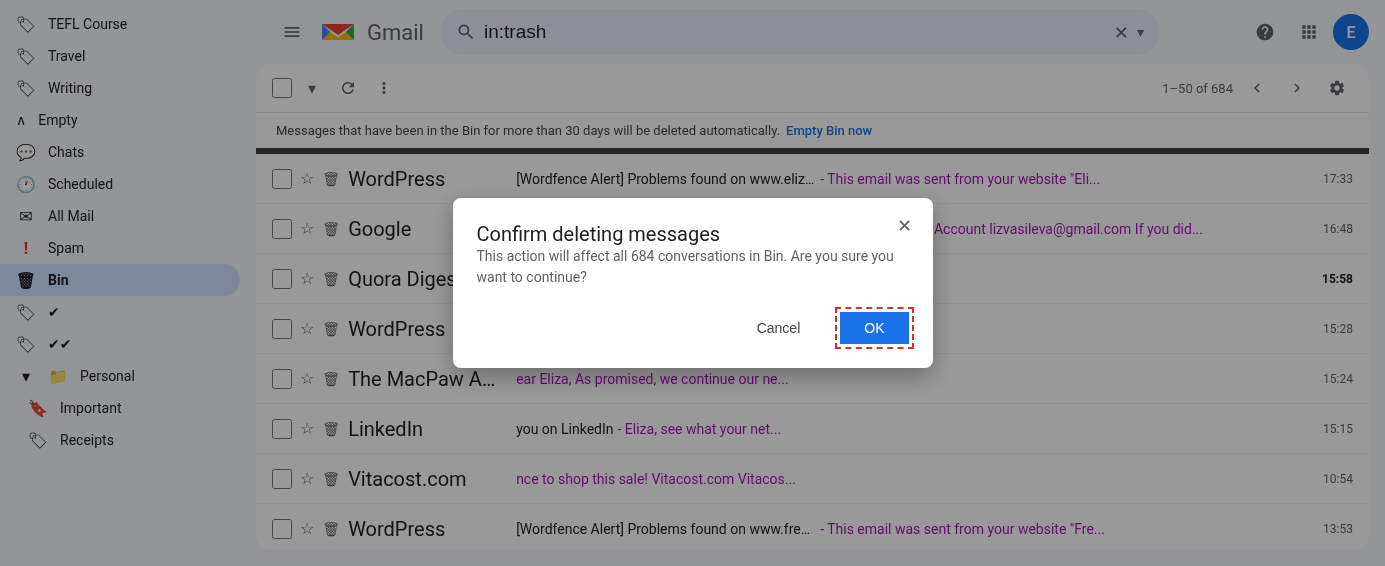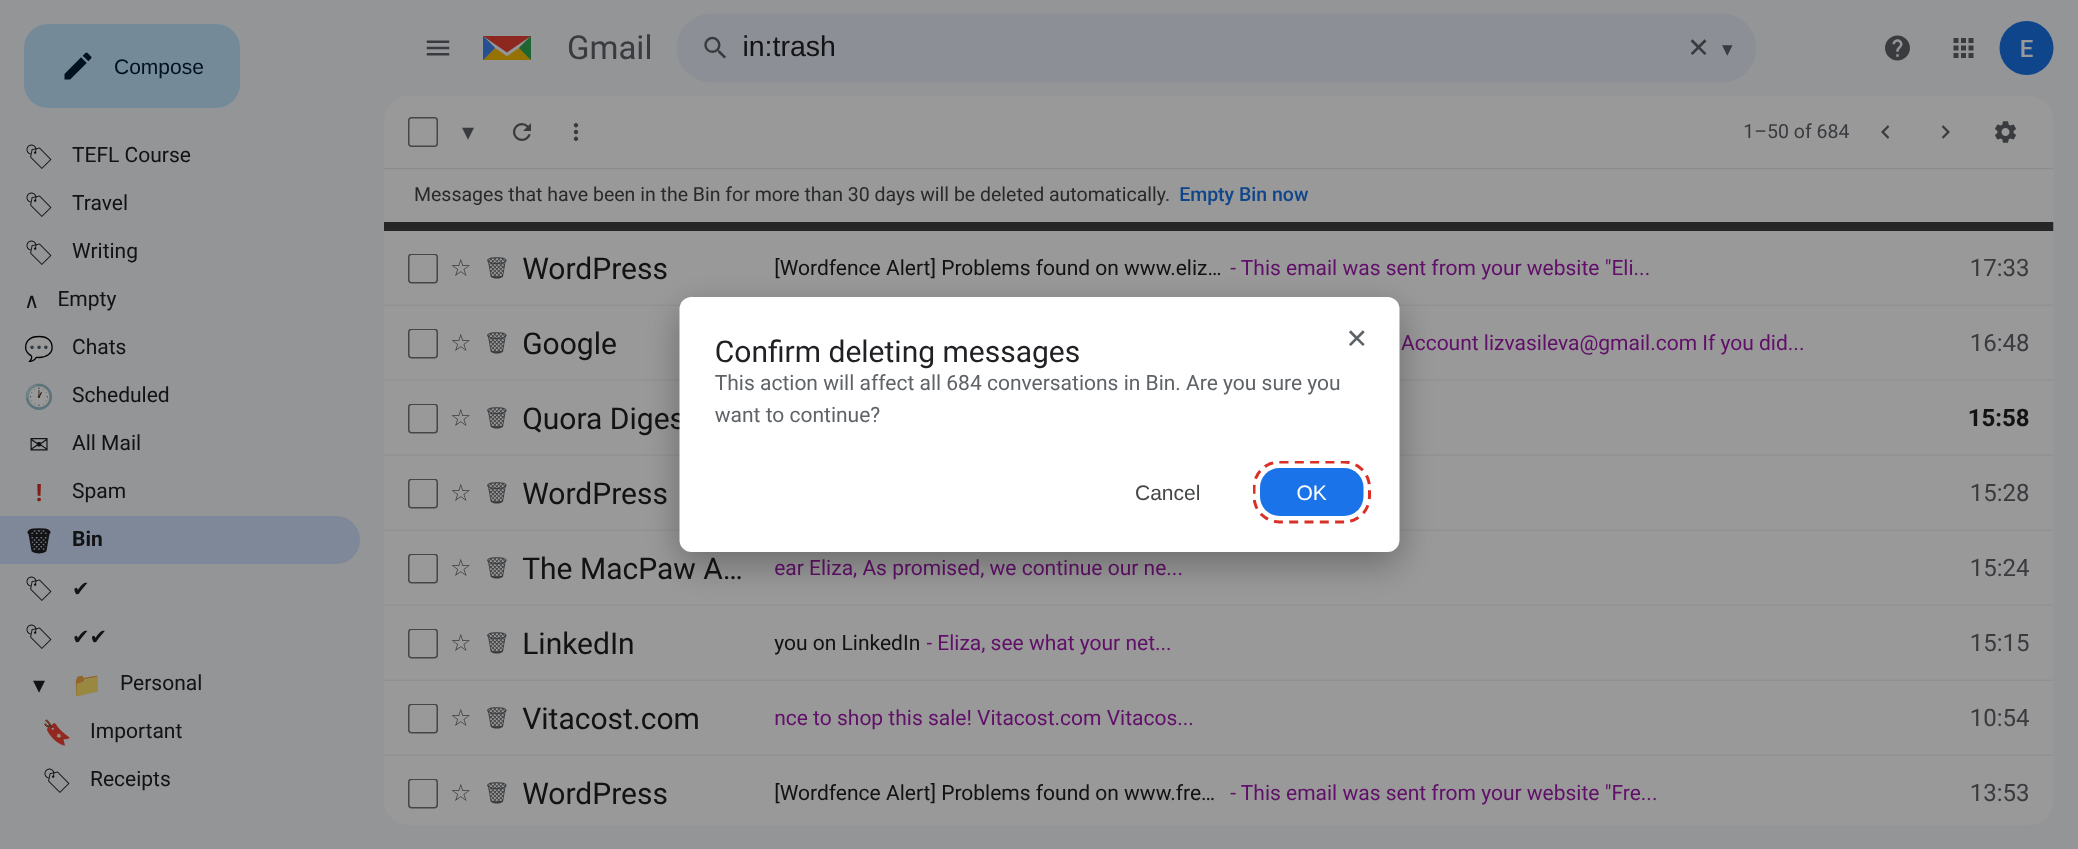--- a/index.html
+++ b/index.html
@@ -13,21 +13,21 @@
     .sidebar-item { display: flex; align-items: center; gap: 12px; padding: 4px 16px 4px 16px; height: 32px; cursor: pointer; border-radius: 0 16px 16px 0; margin-right: 16px; font-size: 14px; color: #202124; }
     .sidebar-item.active { background: #d3e3fd; font-weight: 700; }
     .sidebar-item .item-icon { width: 20px; height: 20px; display: flex; align-items: center; justify-content: center; flex-shrink: 0; font-size: 16px; }
     .sidebar-item .item-label { flex: 1; }
     .sidebar-section-less { display: flex; align-items: center; gap: 12px; padding: 4px 16px; height: 32px; cursor: pointer; font-size: 14px; color: #202124; margin-right: 16px; border-radius: 0 16px 16px 0; }
 
     
     .main-area { flex: 1; display: flex; flex-direction: column; overflow: hidden; }
     .top-bar { display: flex; align-items: center; height: 64px; background: #f6f8fc; padding: 0 16px; gap: 8px; flex-shrink: 0; }
     .hamburger-btn { width: 40px; height: 40px; display: flex; align-items: center; justify-content: center; border-radius: 50%; cursor: pointer; background: none; border: none; }
-    .gmail-logo { display: flex; align-items: center; gap: 20px; margin-right: 8px; }
+    .gmail-logo { display: flex; align-items: center; gap: 9px; margin-right: 8px; }
     .search-bar { flex: 1; max-width: 720px; background: #eaf1fb; border-radius: 24px; display: flex; align-items: center; padding: 0 16px; height: 46px; }
     .search-bar input { border: none; background: transparent; flex: 1; font-size: 19px; color: #202124; outline: none; }
     .search-icon { color: #5f6368; font-size: 18px; margin-right: 8px; cursor: pointer; }
     .search-clear { color: #5f6368; cursor: pointer; font-size: 18px; margin-right: 8px; }
     .search-dropdown { color: #5f6368; cursor: pointer; font-size: 14px; }
     .top-right { display: flex; align-items: center; gap: 4px; margin-left: auto; }
     .icon-btn { width: 40px; height: 40px; display: flex; align-items: center; justify-content: center; border-radius: 50%; cursor: pointer; background: none; border: none; color: #5f6368; font-size: 18px; }
 
     
     .content-area { flex: 1; background: #fff; border-radius: 16px; margin: 0 16px 16px 0; overflow: hidden; display: flex; flex-direction: column; }
@@ -44,45 +44,39 @@
     .email-list { flex: 1; overflow-y: auto; }
     .email-row { display: flex; align-items: center; padding: 0 16px; height: 50px; border-bottom: 1px solid #f1f3f4; cursor: pointer; gap: 8px; }
     .email-row.unread .sender { font-weight: 400; color: #202124; }
     .email-checkbox { width: 20px; height: 20px; flex-shrink: 0; }
     .email-star { color: #5f6368; font-size: 16px; cursor: pointer; flex-shrink: 0; }
     .email-trash { color: #5f6368; font-size: 14px; cursor: pointer; flex-shrink: 0; }
     .sender { width: 160px; flex-shrink: 0; font-size: 20px; color: #202124; white-space: nowrap; overflow: hidden; text-overflow: ellipsis; }
     .email-content { flex: 1; display: flex; align-items: center; gap: 4px; overflow: hidden; }
     .subject { font-size: 14px; color: #202124; white-space: nowrap; overflow: hidden; text-overflow: ellipsis; max-width: 300px; }
     .snippet { font-size: 14px; color: #a21caf; white-space: nowrap; overflow: hidden; text-overflow: ellipsis; }
-    .email-time { width: 50px; text-align: right; font-size: 16px; color: #5f6368; flex-shrink: 0; }
+    .email-time { width: 50px; text-align: right; font-size: 12px; color: #5f6368; flex-shrink: 0; }
     .email-row.unread .email-time { font-weight: 700; color: #202124; }
 
     
     .modal-overlay { position: fixed; top: 0; left: 0; right: 0; bottom: 0; background: rgba(0,0,0,0.4); display: flex; align-items: center; justify-content: center; z-index: 100; }
     .modal { background: #fff; border-radius: 8px; padding: 24px; width: 480px; position: relative; box-shadow: 0 8px 24px rgba(0,0,0,0.3); }
     .modal-title { font-size: 20px; font-weight: 400; color: #202124; }
     .modal-body { font-size: 14px; color: #5f6368; line-height: 1.5; margin-bottom: 24px; }
     .modal-close { position: absolute; top: 12px; right: 12px; background: none; border: none; cursor: pointer; font-size: 18px; color: #5f6368; width: 32px; height: 32px; display: flex; align-items: center; justify-content: center; border-radius: 50%; }
     .modal-actions { display: flex; justify-content: flex-end; gap: 24px; }
     .btn-cancel { background: none; border: none; color: #444746; font-size: 14px; font-weight: 500; padding: 8px 16px; border-radius: 4px; cursor: pointer; }
-    .btn-ok { background: #1a73e8; color: #fff; border: none; font-size: 14px; font-weight: 500; padding: 8px 24px; border-radius: 13px; cursor: pointer; outline: 2px dashed #d93025; outline-offset: 3px; }
+    .btn-ok { background: #1a73e8; color: #fff; border: none; font-size: 14px; font-weight: 500; padding: 8px 24px; border-radius: 0; cursor: pointer; outline: 2px dashed #d93025; outline-offset: 3px; }
   </style>
 </head>
 <body>
 
 <div class="app-container">
 
   <div class="sidebar">
-    <button class="compose-btn">
-      <svg width="24" height="24" viewBox="0 0 24 24" fill="none">
-        <path d="M3 17.25V21h3.75L17.81 9.94l-3.75-3.75L3 17.25zM20.71 7.04a1 1 0 000-1.41l-2.34-2.34a1 1 0 00-1.41 0l-1.83 1.83 3.75 3.75 1.83-1.83z" fill="#001d35"></path>
-      </svg>
-      <span>Compose</span>
-    </button>
 
     <div class="sidebar-item">
       <span class="item-icon">🏷</span>
       <span class="item-label">TEFL Course</span>
     </div>
     <div class="sidebar-item">
       <span class="item-icon">🏷</span>
       <span class="item-label">Travel</span>
     </div>
     <div class="sidebar-item">

